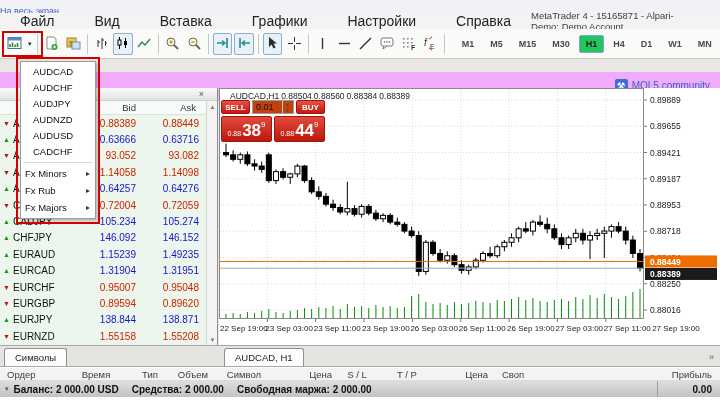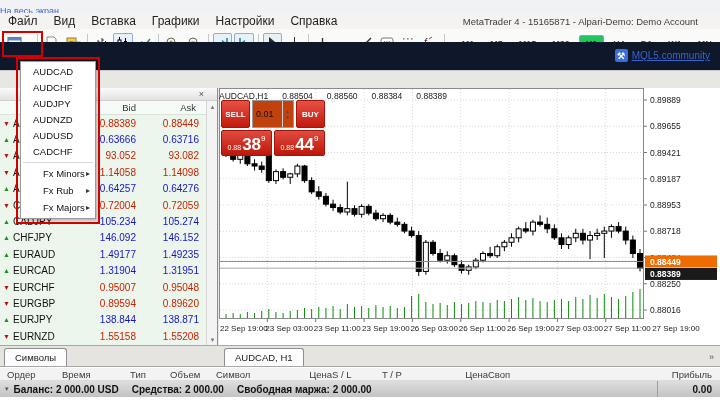--- a/index.html
+++ b/index.html
@@ -3,34 +3,34 @@
 <meta charset="utf-8">
 <style>
 *{box-sizing:border-box;margin:0;padding:0}
 body{font-family:"Liberation Sans",sans-serif;background:#888}
 .app{position:relative;width:720px;height:405px;background:#e9e7e4;overflow:hidden;font-family:"Liberation Sans",sans-serif}
 
 .topbar{position:absolute;left:0;top:0;width:720px;height:14px;background:#f0f2f6;border-bottom:1px solid #dcdcdc;text-align:left}
 .fslink{font-size:9px;color:#3a62c8;text-decoration:underline;margin-right:8px;line-height:13px;cursor:pointer}
 
 .menubar{position:absolute;left:0;top:13px;width:720px;height:16px;background:#f4f3f1;display:flex;align-items:center}
-.menu-item{font-size:12px;color:#222;padding:0 8px;cursor:default}
+.menu-item{font-size:14px;color:#222;padding:0 20px;cursor:default}
 .win-title{margin-left:auto;font-size:9.5px;color:#3c3c3c;padding-right:22px}
 
 .toolbar{position:absolute;left:0;top:29px;width:720px;height:30px;background:#fafaf8;border-bottom:1px solid #c9c9c9;display:flex;align-items:center;padding-left:4px}
 .tbi{width:23px;height:22px;display:inline-flex;align-items:center;justify-content:center;margin:0 1px;border:1px solid transparent;border-radius:2px}
 .tbi.p{background:#e8f0f8;border:1px solid #8fadcd}
 .caret{width:10px;height:22px;display:inline-flex;align-items:center;justify-content:center;font-size:7px;color:#333}
 .caret::before{content:"\25BE"}
 .sep{width:1px;height:20px;background:#c6c6c6;margin:0 3px}
 .tf{font-size:9px;font-weight:bold;color:#4a4a4a;padding:3px 6px;margin:16px 1px;border:1px solid transparent;border-radius:2px}
 .tf.active{background:#22c55e;border:1px solid #85a6c8;color:#222}
 .tfgroup{margin-left:6px;display:flex}
 
-.mqlrow{position:absolute;left:0;top:42px;width:720px;height:29px;background:#0f172a;border-bottom:1px solid #c8c8c8}
+.mqlrow{position:absolute;left:0;top:72px;width:720px;height:29px;background:#f0abfc;border-bottom:1px solid #c8c8c8}
 .mqlwrap{position:absolute;right:10px;top:7px;display:flex;align-items:center;gap:4px}
 .mqlicon{width:13px;height:13px;border-radius:2px;background:#3a6fd8;color:#fff;font-size:9px;font-weight:bold;display:flex;align-items:center;justify-content:center}
 .mqlicon::before{content:"\2692"}
 .mqllink{font-size:10px;color:#3a62c8;text-decoration:underline;cursor:pointer}
 
 .mw{position:absolute;left:0;top:88px;width:218px;height:257px;background:#ecf6ec;border-right:1px solid #8f8f8f}
 .mw-title{position:absolute;left:0;top:0;width:100%;height:13px;background:linear-gradient(#fafafa,#e2e2e2);border-bottom:1px solid #cfcfcf}
 .mw-close{position:absolute;right:13px;top:0;font-size:9px;color:#555;line-height:13px;cursor:pointer}
 .mw-close::before{content:"\00D7"}
 .mw-head{position:absolute;left:0;top:13px;width:207px;height:14px;background:#f7fbf7;border-bottom:1px solid #d8e4d8;display:flex;font-size:9.5px;color:#333;align-items:center}
@@ -46,59 +46,59 @@
 .mw-row.down .bid,.mw-row.down .ask{color:#cc2200}
 .mw-row .bl.up{color:#129912}
 .mw-row .bl.down{color:#c01010}
 .mw-scroll{position:absolute;right:0;top:13px;width:11px;height:244px;background:#f3f3f3;border-left:1px solid #d5d5d5}
 .sarr{position:absolute;left:0;width:11px;height:11px;font-size:7px;color:#777;text-align:center;line-height:11px;cursor:pointer}
 .sarr.upA{top:0}.sarr.upA::before{content:"\25B4"}
 .sarr.dnA{bottom:0}.sarr.dnA::before{content:"\25BE"}
 
 .chartwin{position:absolute;left:219px;top:88px;width:501px;height:257px;background:#fff}
 #chart-svg{position:absolute;left:0;top:0}
-.ohlc{position:absolute;left:0;top:3px;font-size:8.5px;color:#1a1a1a;display:flex;gap:14px;z-index:5}
+.ohlc{position:absolute;left:11px;top:3px;font-size:8.5px;color:#1a1a1a;display:flex;gap:2px;z-index:5}
 
 .tw{position:absolute;left:2px;top:12px;width:104px;z-index:6}
-.tw-row1{display:flex;gap:2px;height:28px}
+.tw-row1{display:flex;gap:2px;height:14px}
 .btn{flex:0 0 29px;background:linear-gradient(#e85044,#c2190d);color:#fff;font-size:8px;font-weight:bold;border:1px solid #a51309;border-radius:2px;display:flex;align-items:center;justify-content:center;cursor:pointer}
 .vol{flex:1;background:#c2410c;border:1px solid #9a9a9a;display:flex;align-items:center;font-size:9px;color:#111;padding-left:3px;position:relative;cursor:text}
 .spin{position:absolute;right:1px;top:0;width:10px;height:100%;display:flex;flex-direction:column;justify-content:center;color:#444;font-size:5px;text-align:center;border-left:1px solid #ccc;cursor:pointer}
 .spin i::before{content:"\25B4";font-style:normal}
 .spin b::before{content:"\25BE";font-weight:normal}
 .tw-row2{display:flex;gap:2px;margin-top:2px;height:26px}
 .pbox{flex:1;background:linear-gradient(#e04b3e,#bd170b);border:1px solid #a51309;border-radius:2px;color:#fff;display:flex;align-items:flex-end;justify-content:center;padding-bottom:2px;cursor:pointer}
 .pbox .sm{font-size:7px;line-height:10px;margin-right:1px}
 .pbox .bg{font-size:17px;font-weight:bold;line-height:17px}
 .pbox .sup{font-size:8px;line-height:8px;align-self:flex-start;margin-top:4px}
 
 .tabsrow{position:absolute;left:0;top:345px;width:720px;height:21px;background:#e6e4e1;border-top:1px solid #a8a8a8}
 .tab{position:absolute;top:2px;height:18px;background:#fdfdfd;border:1px solid #8f8f8f;border-bottom:none;border-radius:3px 3px 0 0;font-size:9.5px;color:#222;padding:3px 10px 0 10px;cursor:pointer}
 .tab.mwtab{left:4px}
 .tab.chtab{left:224px}
 .chev{position:absolute;right:6px;top:6px;font-size:9px;color:#555;cursor:pointer}
 .chev::before{content:"\00BB"}
 
 .term{position:absolute;left:0;top:366px;width:720px;height:39px;background:#fff;border-top:1px solid #a8a8a8}
 .term-head{position:absolute;left:0;top:1px;width:720px;height:13px;background:#f3f3f3;border-bottom:1px solid #dcdcdc;display:flex;align-items:center;font-size:9.5px;color:#3c3c3c}
-.tc{flex:0 0 auto;}
+.tc{flex:0 0 auto;text-align:center}
 .tc0{width:62px;text-align:left;padding-left:7px}.tc1{width:68px}.tc2{width:40px}.tc3{width:46px}
 .tc4{width:56px}.tc5{width:60px;text-align:right}.tc6{width:50px}.tc7{width:50px}
 .tc8{width:56px;text-align:right}.tc9{width:50px}.tc10{flex:1;text-align:right;padding-right:8px}
 .balrow{position:absolute;left:0;top:14px;width:720px;height:16px;background:linear-gradient(#dedede,#c3c3c3);display:flex;align-items:center;font-size:10px;font-weight:bold;color:#111}
 .balcaret{font-size:7px;color:#555;padding:0 5px;font-weight:normal}
 .balcaret::before{content:"\25BE"}
 .balseg{margin-right:13px}
 .baldiv{position:absolute;right:62px;top:0;height:16px;border-left:1px solid #9e9e9e}
 .balprofit{position:absolute;right:8px;font-weight:bold}
 
 .popup{position:absolute;left:20px;top:61px;width:76px;background:#fff;border:1px solid #9a9a9a;box-shadow:2px 2px 3px rgba(0,0,0,.25);z-index:50;padding:2px 0}
 .mi{height:16px;line-height:16px;font-size:9.5px;color:#111;padding-left:12px;cursor:pointer}
 .msep{height:1px;background:#d8d8d8;margin:2px 2px}
-.mf{height:17px;line-height:17px;font-size:9.5px;color:#111;padding-left:22px;position:relative;cursor:pointer}
+.mf{height:17px;line-height:17px;font-size:9.5px;color:#111;padding-left:4px;position:relative;cursor:pointer}
 .mf::after{content:"\25B8";position:absolute;right:5px;font-size:8px;color:#333}
 .redbox{position:absolute;border:2px solid #d40000;z-index:60;pointer-events:none}
 .rb-icon{left:2px;top:31px;width:41px;height:26px}
 .rb-menu{left:16px;top:57px;width:84px;height:167px}
 </style>
 </head>
 <body>
 
 <div class="app">
 
@@ -319,21 +319,21 @@
         </div>
         <div class="mw-row up">
           <span class="bl up">▲</span>
           <span class="sym">CHFJPY</span>
           <span class="bid">146.092</span>
           <span class="ask">146.152</span>
         </div>
         <div class="mw-row up">
           <span class="bl up">▲</span>
           <span class="sym">EURAUD</span>
-          <span class="bid">1.49177</span>
+          <span class="bid">1.15239</span>
           <span class="ask">1.49235</span>
         </div>
         <div class="mw-row up">
           <span class="bl up">▲</span>
           <span class="sym">EURCAD</span>
           <span class="bid">1.31904</span>
           <span class="ask">1.31951</span>
         </div>
         <div class="mw-row down">
           <span class="bl down">▼</span>

